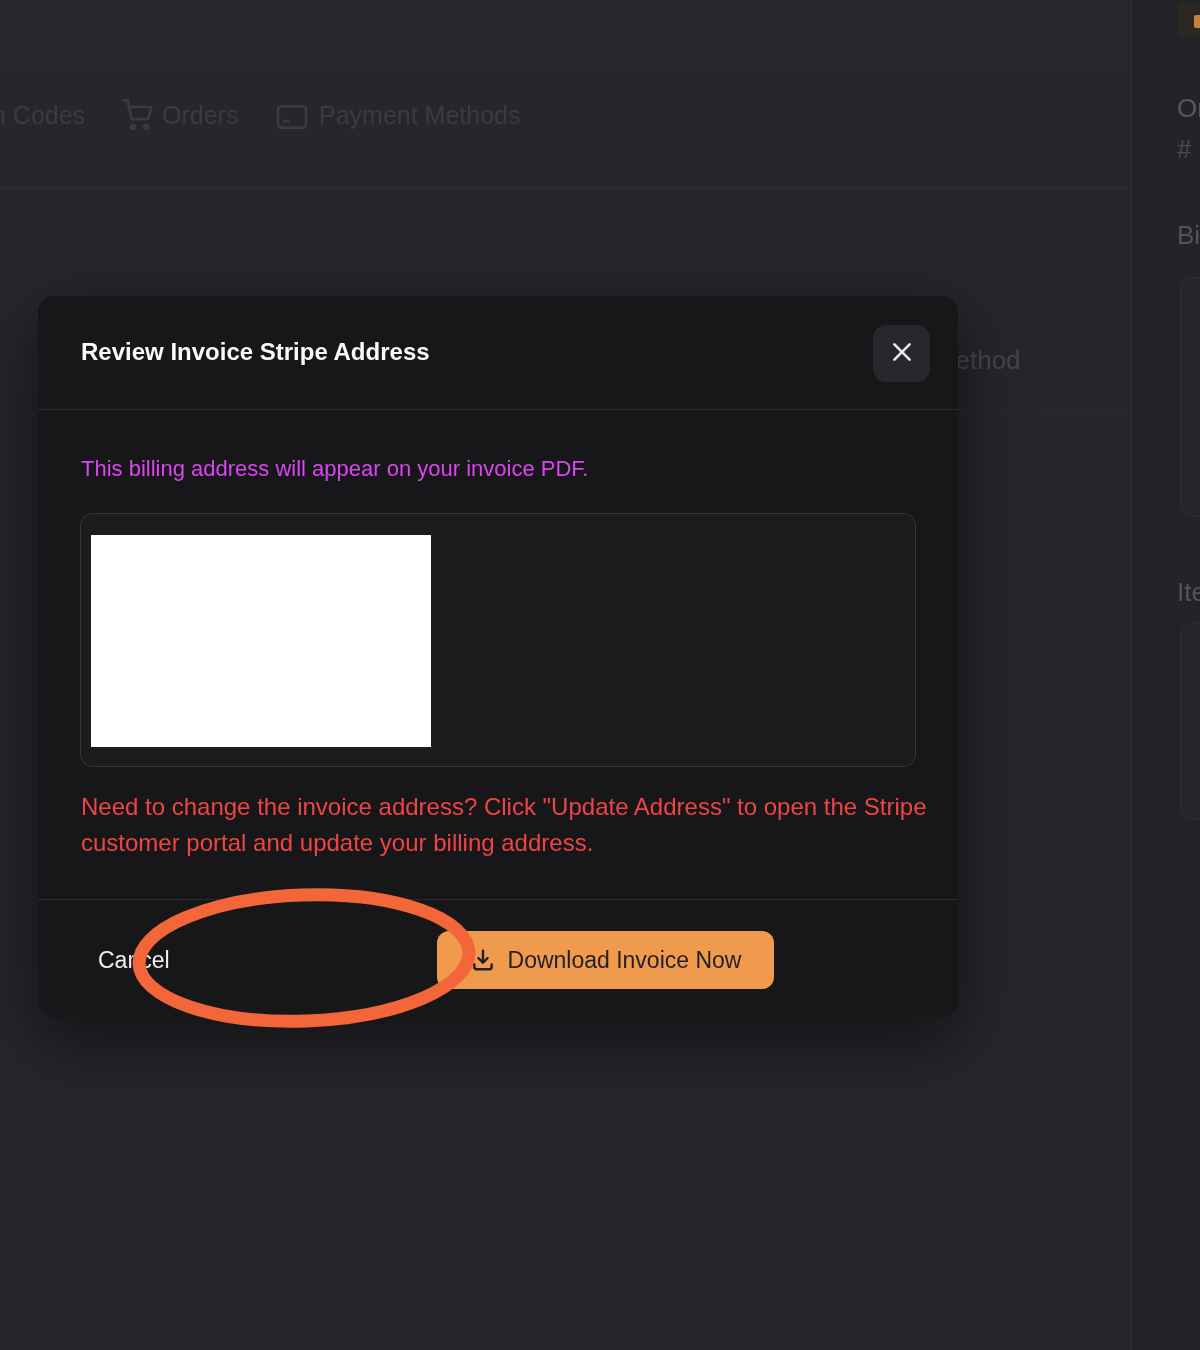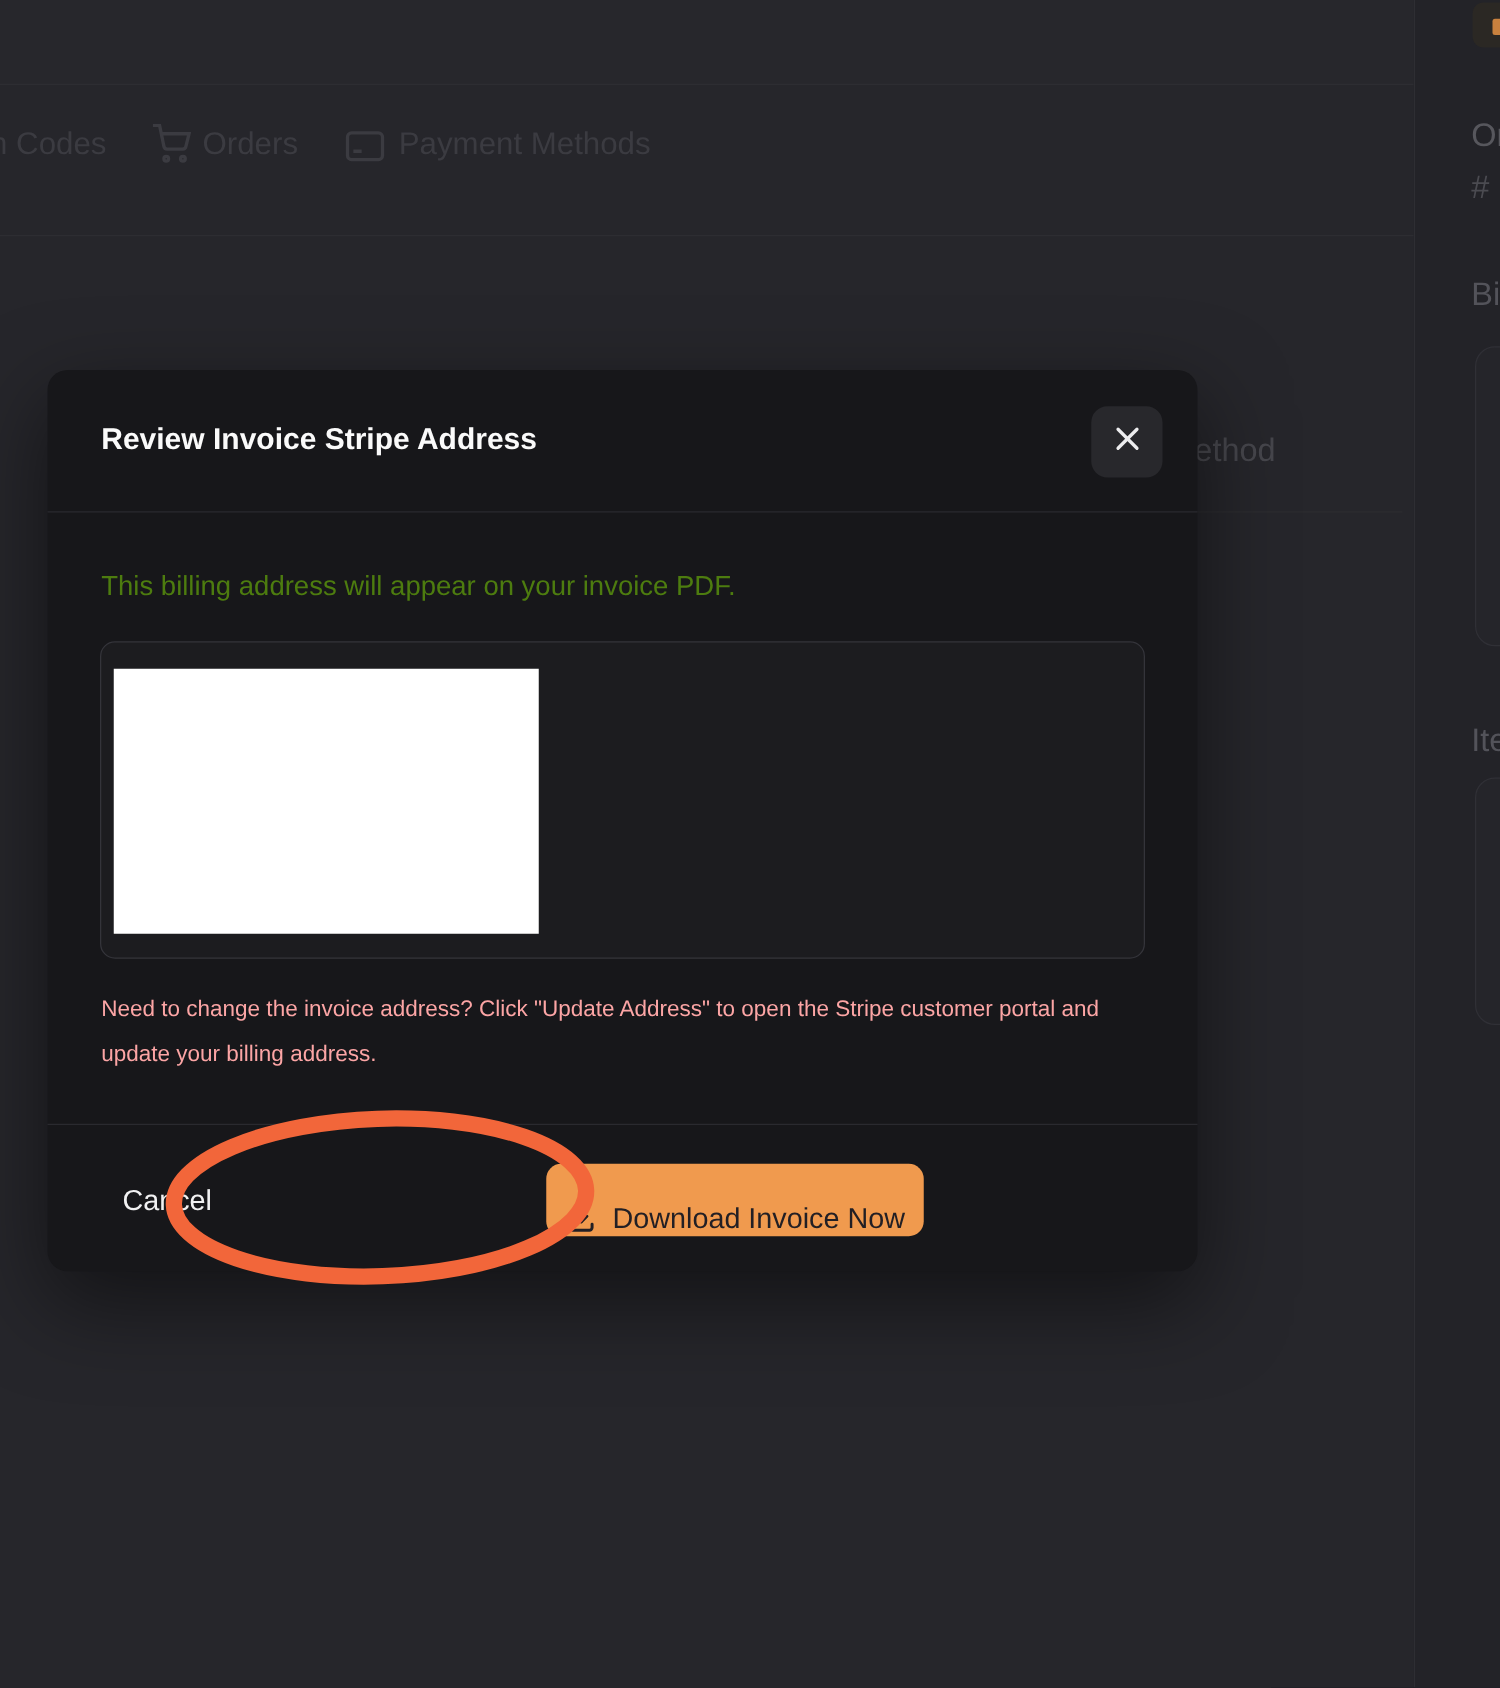--- a/index.html
+++ b/index.html
@@ -25,32 +25,32 @@
   .corner-glyph{left:1194px;top:15px;width:8px;height:13px;border-radius:2px;background:#c9813e;}
 
   
   .modal{left:38px;top:296px;width:920px;height:721px;background:var(--modal-bg,#17171a);
          border-radius:16px;box-shadow:0 24px 70px rgba(0,0,0,.5);}
   .modal-title{left:43px;top:42px;font-size:24px;font-weight:700;color:#fafafa;white-space:nowrap;}
   .close-btn{left:835px;top:29px;width:57px;height:57px;border-radius:13px;background:#28282c;
              display:flex;align-items:center;justify-content:center;cursor:pointer;}
   .close-btn svg{stroke:#ededef;stroke-width:2.4;stroke-linecap:round;}
   .hdr-divider{left:0;top:113px;width:920px;height:1px;background:#2a2a2f;}
-  .modal-desc{left:43px;top:160px;font-size:22px;color:#4d7c0f;white-space:nowrap;}
+  .modal-desc{left:43px;top:160px;font-size:22px;color:#d946ef;white-space:nowrap;}
   .addr-box{left:42px;top:217px;width:836px;height:254px;background:#1c1c1f;
             border:1px solid #34343a;border-radius:12px;}
   .addr-redacted{left:10px;top:21px;width:340px;height:212px;background:#ffffff;}
-  .modal-note{left:43px;top:493px;width:852px;font-size:18px;line-height:36px;color:#fca5a5;}
+  .modal-note{left:43px;top:493px;width:852px;font-size:24px;line-height:36px;color:#ef4444;}
   .ftr-divider{left:0;top:603px;width:920px;height:1px;background:#2a2a2f;}
   .btn{display:flex;align-items:center;justify-content:center;height:58px;font-size:23px;
        cursor:pointer;border:none;white-space:nowrap;}
   .cancel-btn{left:38px;top:635px;padding:0 22px;background:transparent;color:#f1f1f2;}
   .update-btn{left:169px;top:635px;width:217px;border-radius:10px;background:#3a2e23;color:var(--accent,#f09a4e);}
-  .download-btn{left:399px;top:635px;width:302px;border-radius:12px;background:var(--accent,#f09a4e);
-                color:var(--accent-text,#221f24);gap:12px;align-items:flex-end;}
+  .download-btn{left:399px;top:635px;width:337px;border-radius:12px;background:var(--accent,#f09a4e);
+                color:var(--accent-text,#221f24);gap:12px;}
   .download-btn svg{stroke:var(--accent-text,#221f24);fill:none;stroke-width:2.2;stroke-linecap:round;stroke-linejoin:round;}
 
   
   .annotation-svg{left:0;top:0;width:1200px;height:1350px;pointer-events:none;}
 </style>
 </head>
 <body>
 
 <div class="canvas">
 

